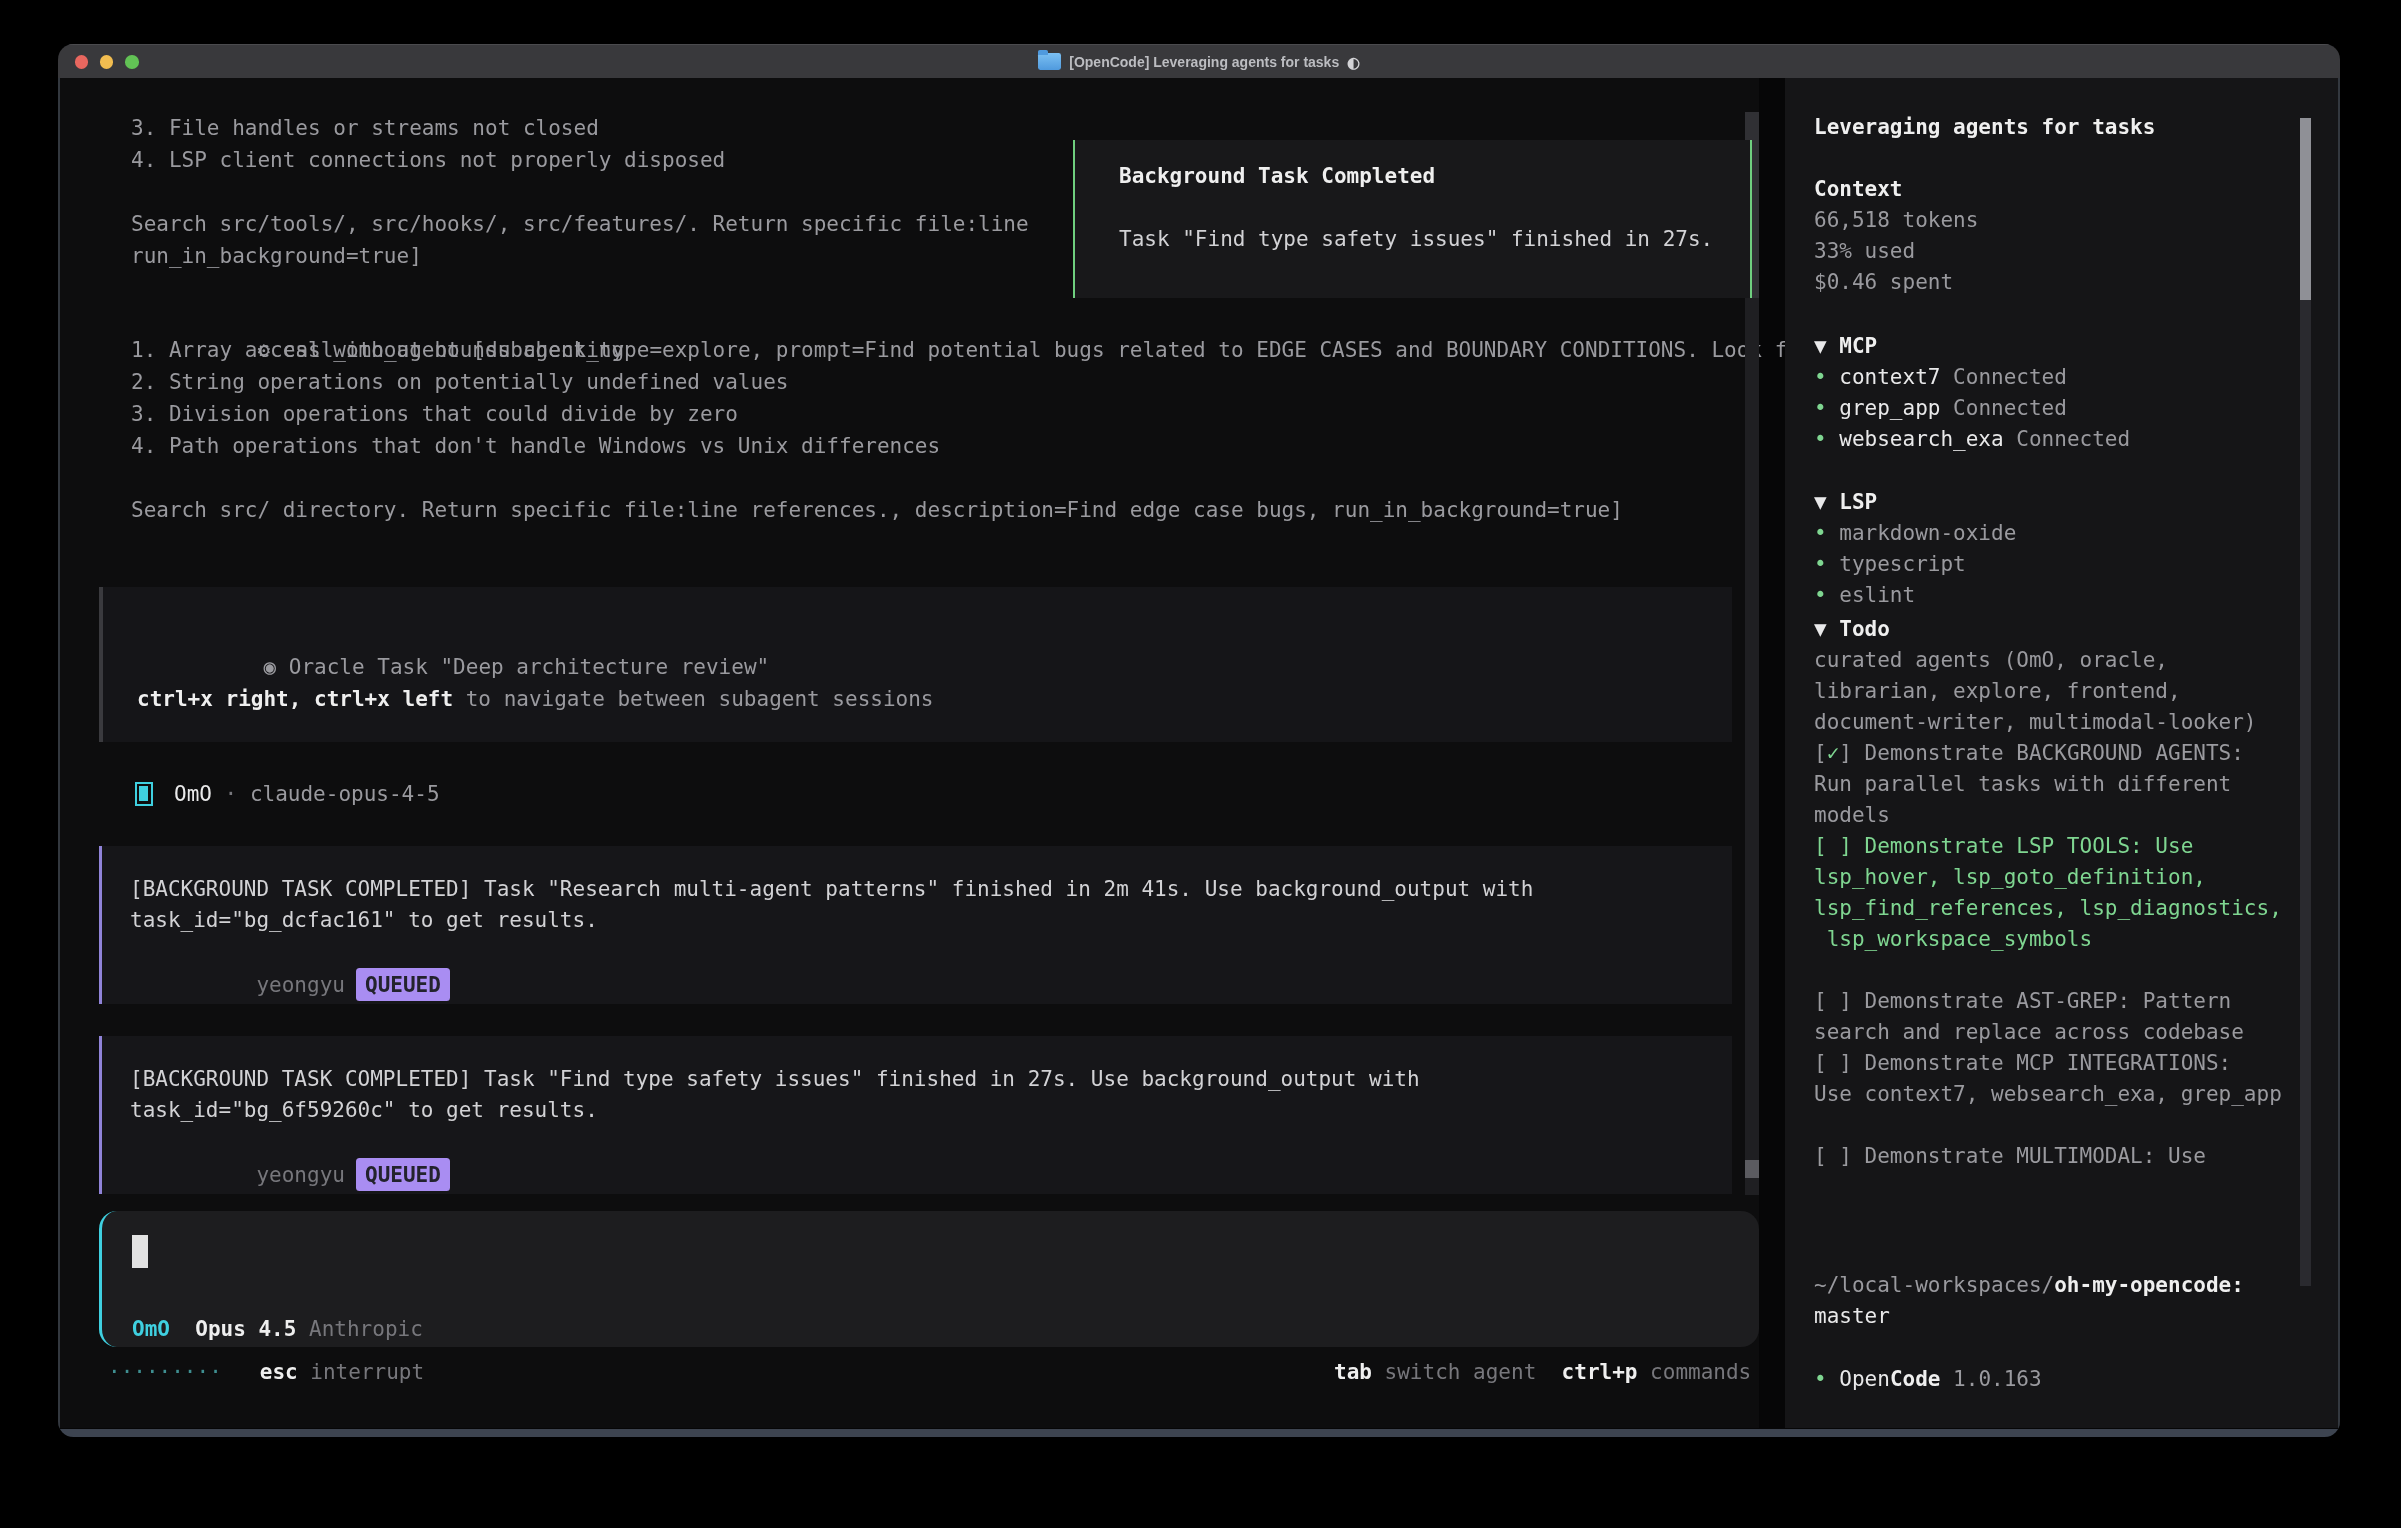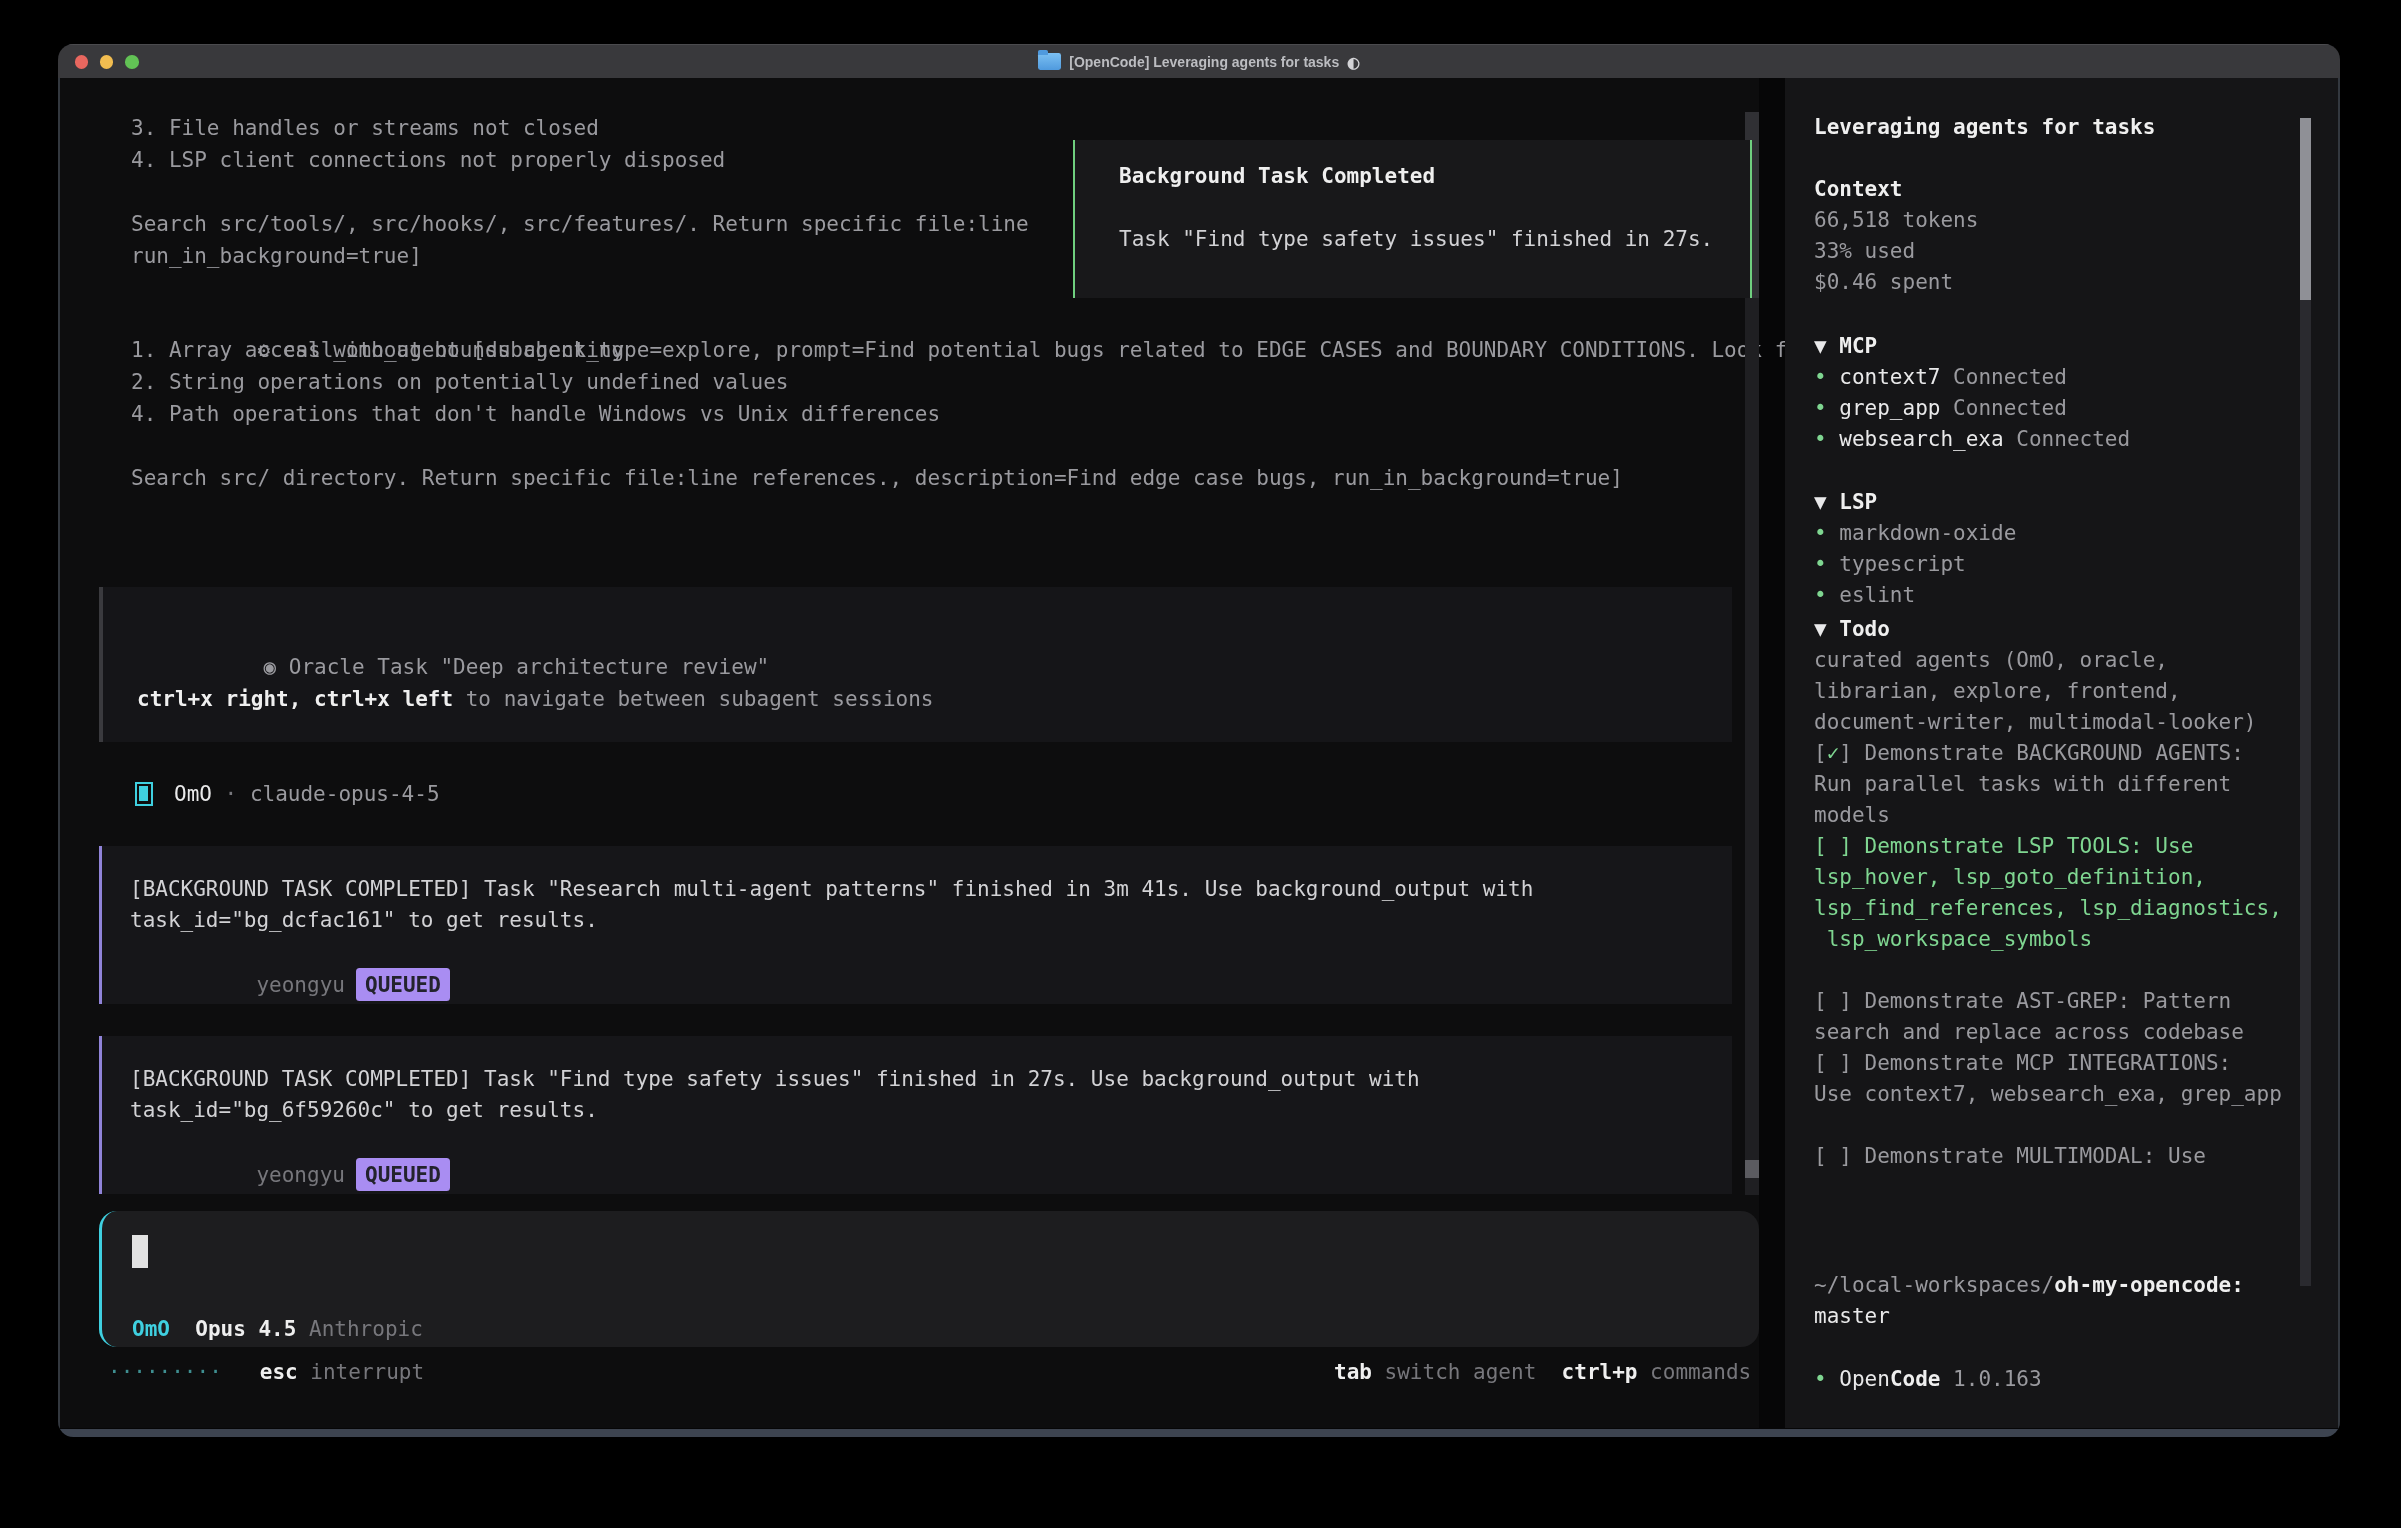--- a/index.html
+++ b/index.html
@@ -99,40 +99,41 @@
         <div class="body tline c-lt">Task "Find type safety issues" finished in 27s.</div>
       </div>
 
       <div class="abs" style="left:73px; top:224px;">
         <div class="tline">
           <span class="c-grey">⚙</span><span class="c-grey"> </span><span class="c-grey">call_omo_agent [subagent_type=explore, prompt=Find potential bugs related to EDGE CASES and BOUNDARY CONDITIONS. Look for</span>
         </div>
         <div>
             <div class="tline"><span class="c-grey">1. Array access without bounds checking</span></div>
             <div class="tline"><span class="c-grey">2. String operations on potentially undefined values</span></div>
+            <div class="tline"><span class="c-grey">3. Division operations that could divide by zero</span></div>
             <div class="tline"><span class="c-grey">4. Path operations that don't handle Windows vs Unix differences</span></div>
             <div class="tline"><span class="c-grey"></span></div>
             <div class="tline"><span class="c-grey">Search src/ directory. Return specific file:line references., description=Find edge case bugs, run_in_background=true]</span></div>
           </div>
       </div>
 
       <div class="oraclebox">
         <div class="abs tline" style="left:34px; top:32px;">
           <span class="c-grey">◉</span><span class="c-grey"> Oracle Task "Deep architecture review"</span>
         </div>
         <div class="abs tline" style="left:34px; top:96px;"><span class="c-wb">ctrl+x right, ctrl+x left</span><span class="c-grey"> to navigate between subagent sessions</span></div>
       </div>
 
       <div class="agent-ic">
           <i></i>
         </div>
       <div class="abs tline" style="left:116px; top:700px;"><span class="c-white">OmO</span><span class="c-dim"> · </span><span class="c-grey">claude-opus-4-5</span></div>
 
       <div class="taskbox" style="top:768px;">
-        <div class="abs tline c-lt" style="left:28px; top:27px;">[BACKGROUND TASK COMPLETED] Task "Research multi-agent patterns" finished in 3m 41s. Use background_output with</div>
+        <div class="abs tline c-lt" style="left:28px; top:27px;">[BACKGROUND TASK COMPLETED] Task "Research multi-agent patterns" finished in 2m 41s. Use background_output with</div>
         <div class="abs tline c-lt" style="left:28px; top:58px;">task_id="bg_dcfac161" to get results.</div>
         <div class="abs tline" style="left:28px; top:90px;">
           <span class="c-dim">yeongyu</span><span class="badge">QUEUED</span>
         </div>
       </div>
 
       <div class="taskbox" style="top:958px;">
         <div class="abs tline c-lt" style="left:28px; top:27px;">[BACKGROUND TASK COMPLETED] Task "Find type safety issues" finished in 27s. Use background_output with</div>
         <div class="abs tline c-lt" style="left:28px; top:58px;">task_id="bg_6f59260c" to get results.</div>
         <div class="abs tline" style="left:28px; top:90px;">

